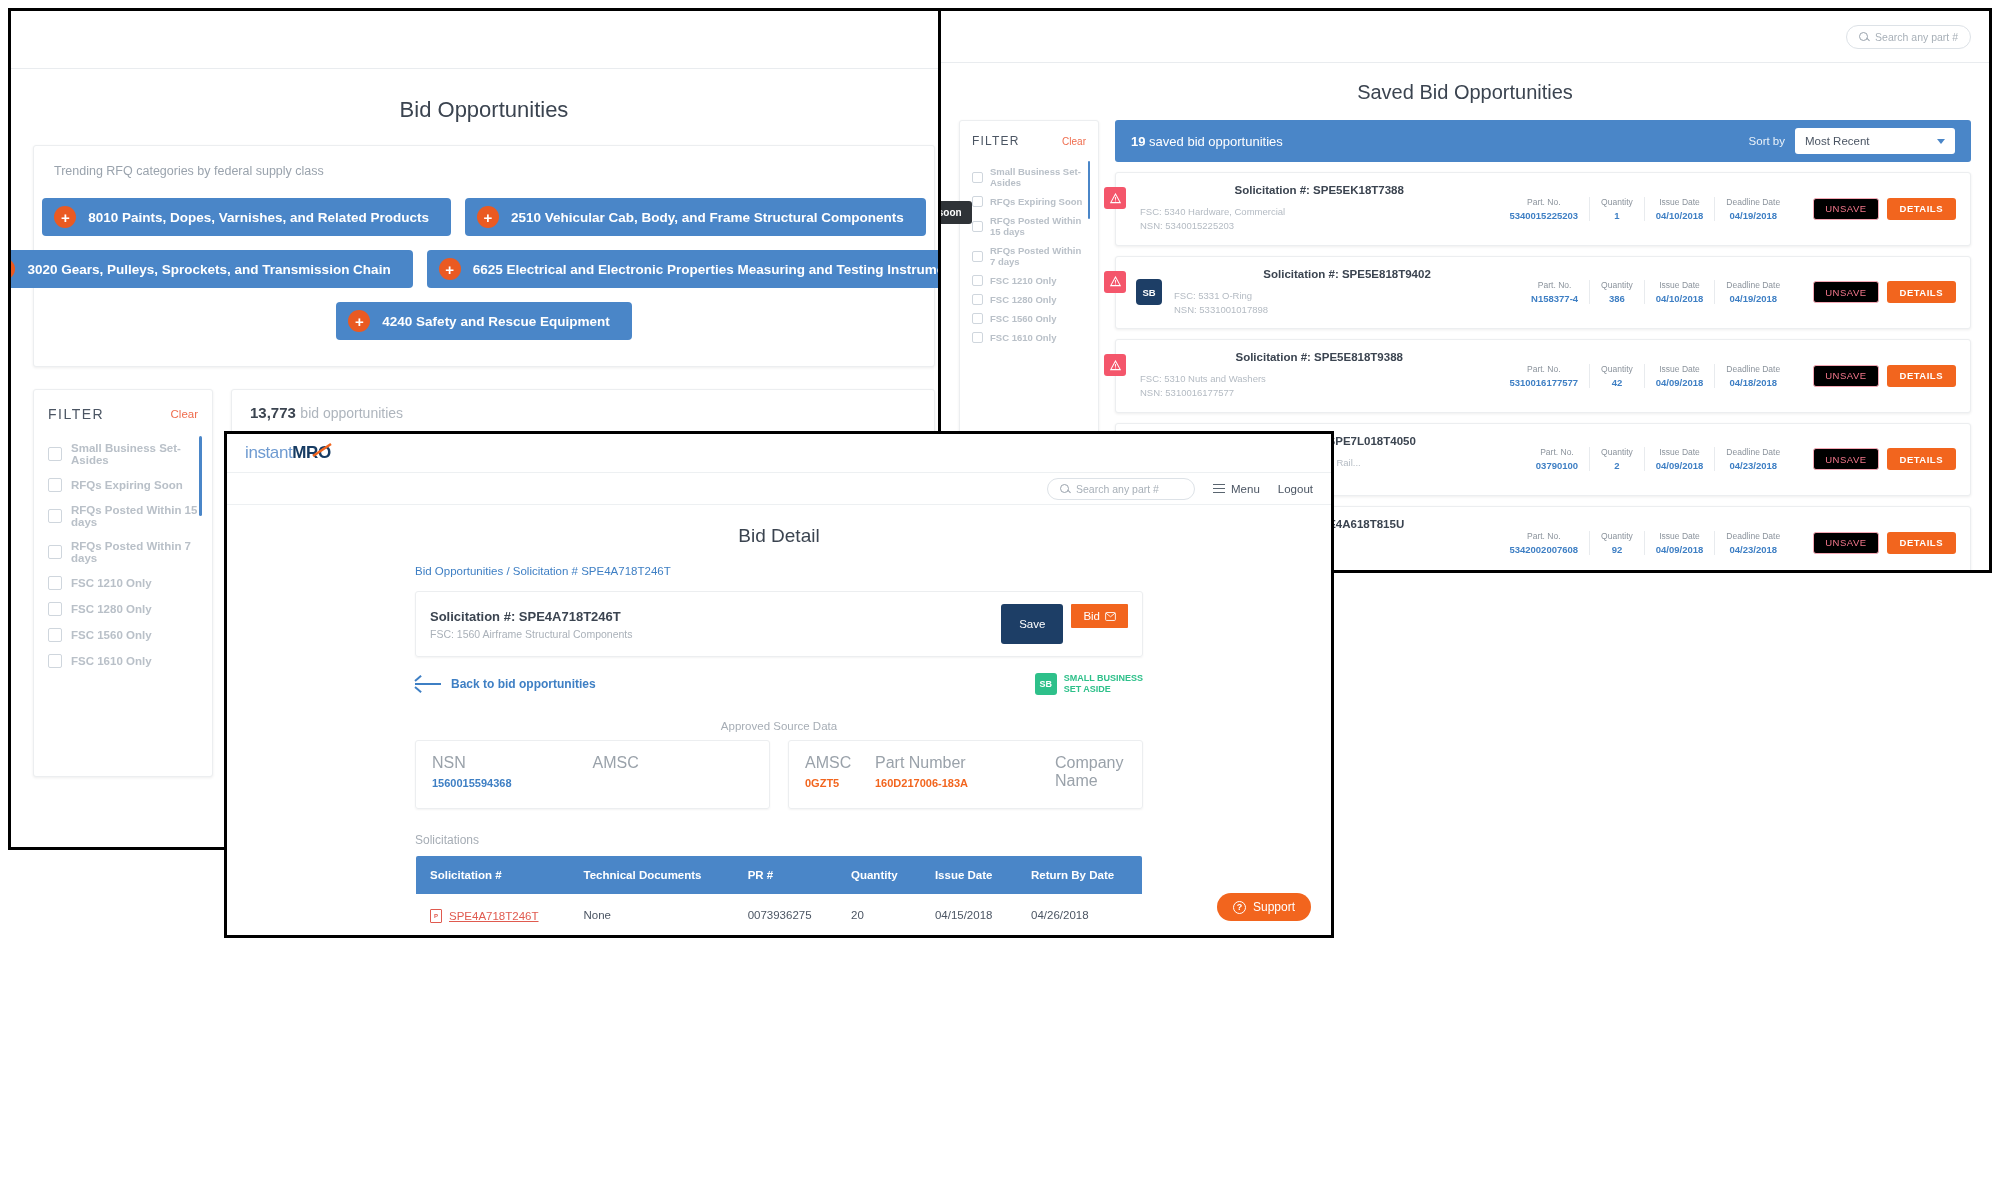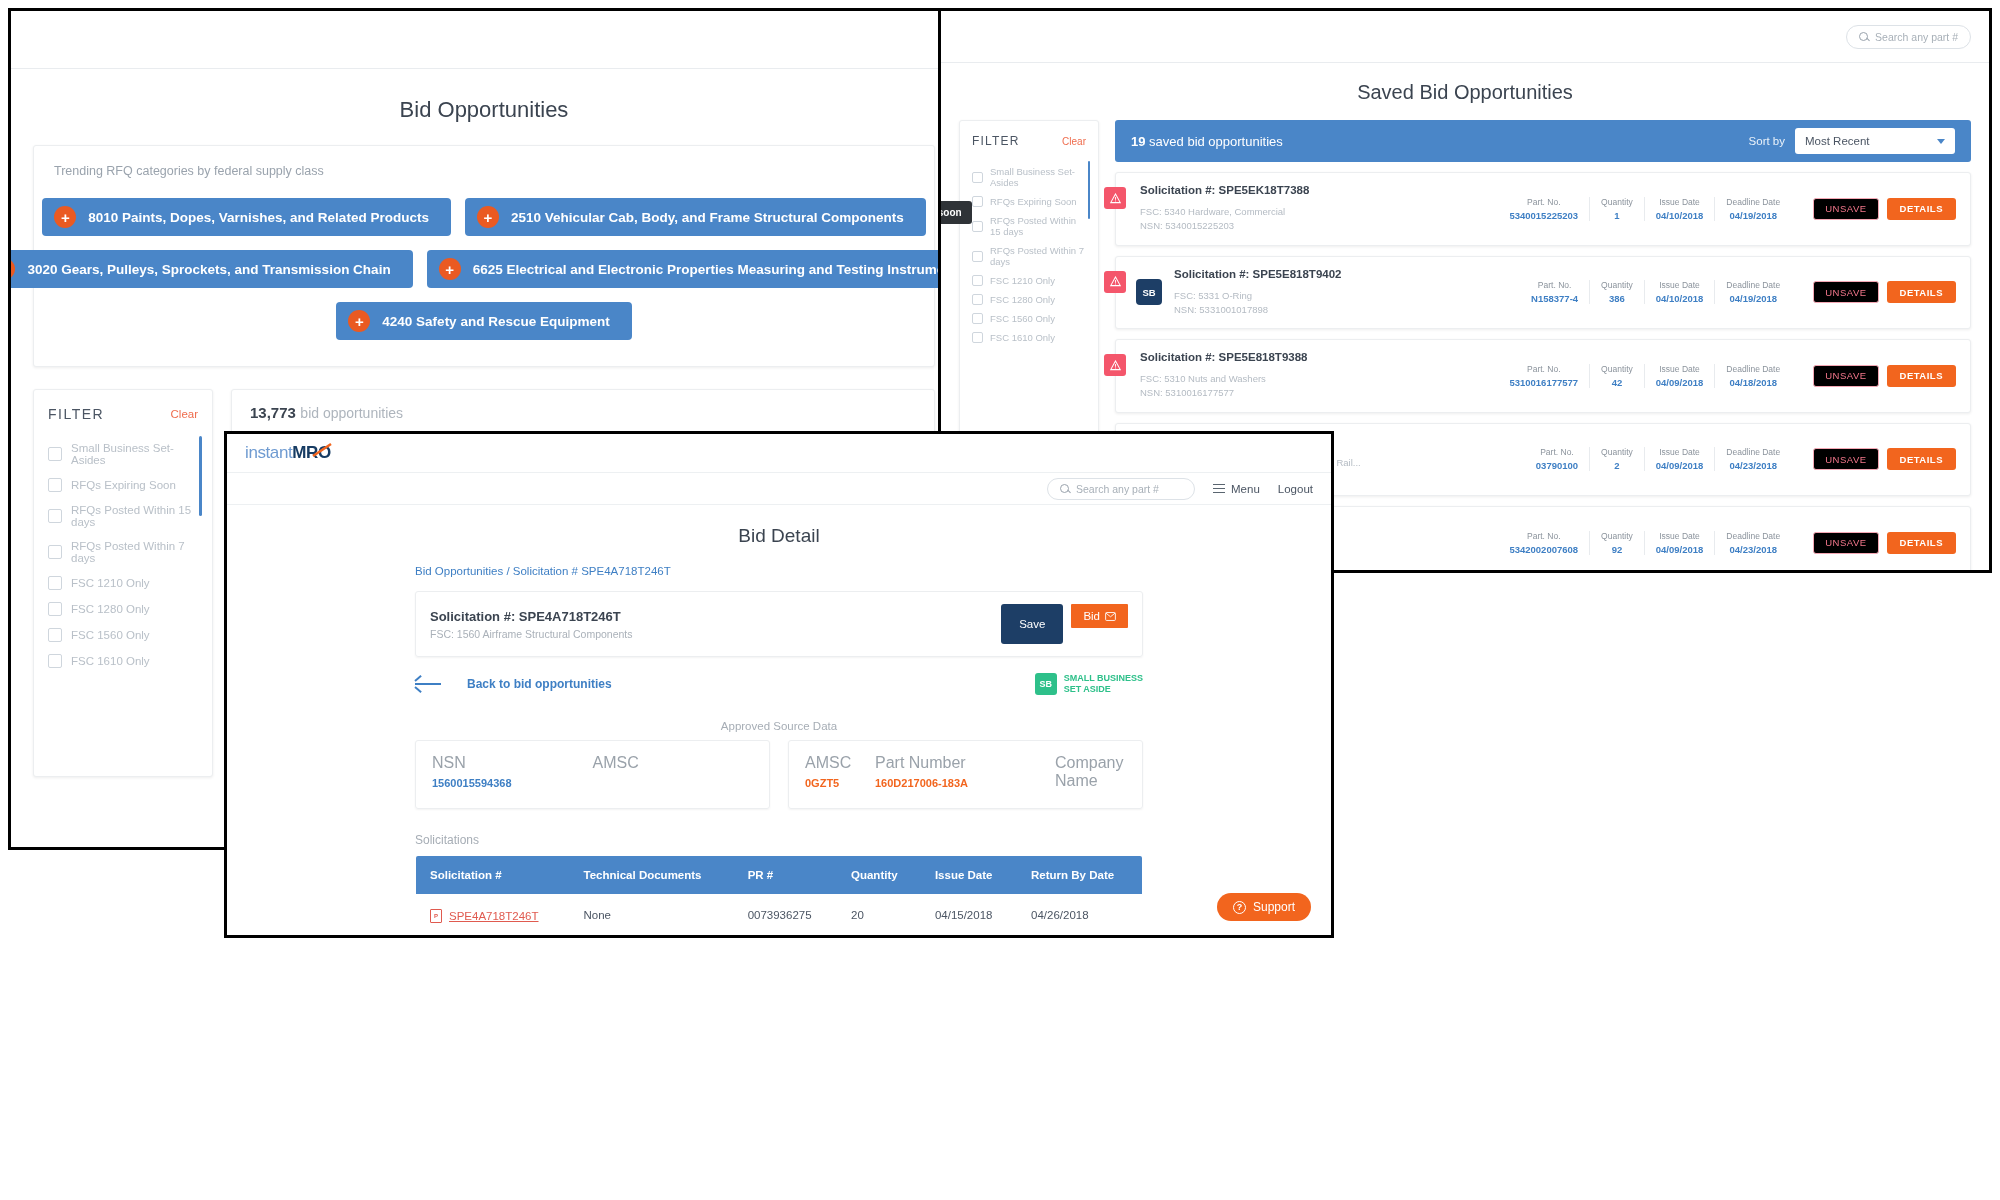--- a/index.html
+++ b/index.html
@@ -32,29 +32,29 @@
     width:22px;height:22px;border-radius:50%;background:#ea5a22;color:#fff;
     display:flex;align-items:center;justify-content:center;font-size:15px;font-weight:700;flex:0 0 auto;line-height:1;
   }
   .cols { display:flex; gap:18px; margin-top:22px; }
   .filter-card { width:180px; flex:0 0 180px; padding:16px 14px 18px; position:relative; }
   .filter-head { display:flex; justify-content:space-between; align-items:center; margin-bottom:14px; }
   .filter-title { font-size:14px; letter-spacing:1.5px; color:#4b5563; }
   .filter-clear { font-size:11.5px; color:#ef6c4d; }
   .filter-item { display:flex; align-items:center; gap:9px; padding:6px 0; }
   .cbx { width:14px;height:14px;border:1px solid #cfd6dd;border-radius:2px;background:#fff;flex:0 0 auto; }
-  .filter-text { font-size:11.5px; color:#b9c0c8; }
+  .filter-text { font-size:11.5px; color:#b9c0c8;font-weight:bold; }
   .filter-scroll { position:absolute; right:10px; top:46px; width:3px; height:80px; background:#4a86c8; border-radius:2px; }
   .results-col { flex:1; min-width:0; }
   .count-card { padding:14px 18px; margin-bottom:14px; }
   .count-card b { font-size:15px; color:#3b4450; }
   .count-card span { font-size:14px; color:#aeb5bd; }
   .bid-row { padding:16px 18px; margin-bottom:12px; display:flex; align-items:flex-start; }
   .bid-left { flex:1; min-width:0; }
-  .sol-title { font-size:12.5px; font-weight:700; color:#3b4450; margin-bottom:12px; }
+  .sol-title { font-size:12.5px; font-weight:700; color:#3b4450; margin-bottom:12px;text-align:center; }
   .sol-sub { font-size:10.5px; color:#b4bbc3; line-height:1.5; }
   .meta-grid { display:flex; align-items:center; }
   .meta-cell { padding:0 11px; border-left:1px solid #e8ebee; text-align:center; }
   .meta-cell:first-child { border-left:none; }
   .meta-lbl { font-size:9.5px; color:#8b939c; margin-bottom:3px; white-space:nowrap; }
   .meta-val { font-size:10.5px; color:#3e7fc4; font-weight:700; white-space:nowrap; }
 
   
   #win-saved { left:938px; top:8px; width:1054px; height:565px; z-index:2; }
   .w2-topbar { height:52px; border-bottom:1px solid #e9ecef; display:flex; align-items:center; justify-content:flex-end; padding:0 18px; }
@@ -141,21 +141,21 @@
   .sol-card { border:1px solid #eceef0; border-radius:3px; box-shadow:0 1px 2px rgba(0,0,0,.05);
               padding:12px 14px; display:flex; justify-content:space-between; align-items:center; }
   .sol-card h3 { margin:0 0 4px; font-size:13px; color:#3b4450; font-weight:700; }
   .sol-card p { margin:0; font-size:10.5px; color:#aab1b9; }
   .sc-actions { display:flex; gap:8px; }
   .btn-save { background:#1d3e66; color:#fff; border-radius:3px; height:40px; padding:0 18px;
               font-size:11.5px; display:flex; align-items:center; }
   .btn-bid { background:#f2651e; color:#fff; border-radius:1px; height:24px; padding:0 12px;
              font-size:11.5px; display:flex; align-items:center; gap:5px; }
   .backrow { display:flex; align-items:center; justify-content:space-between; margin-top:16px; }
-  .backlink { display:flex; align-items:center; gap:26px; font-size:12px; color:#3e7fc4; font-weight:700; }
+  .backlink { display:flex; align-items:center; gap:10px; font-size:12px; color:#3e7fc4; font-weight:700; }
   .arr { width:26px;height:2px;background:#3e7fc4;position:relative; }
   .arr:before { content:""; position:absolute; left:0; top:-3px; width:8px;height:2px;background:#3e7fc4;transform:rotate(-40deg);transform-origin:left center; }
   .arr:after  { content:""; position:absolute; left:0; top:3px;  width:8px;height:2px;background:#3e7fc4;transform:rotate(40deg);transform-origin:left center; }
   .sbset { display:flex; align-items:center; gap:7px; }
   .sbset .bdg { width:22px;height:22px;border-radius:3px;background:#2ec08a;color:#fff;
                 display:flex;align-items:center;justify-content:center;font-size:9px;font-weight:700; }
   .sbset .txt { font-size:9px; color:#2ec08a; font-weight:700; line-height:1.25; }
   .asd-title { text-align:center; font-size:11.5px; color:#a6adb5; margin:24px 0 8px; }
   .asd-cards { display:flex; gap:18px; }
   .asd-card { flex:1; border:1px solid #eceef0; border-radius:3px; box-shadow:0 1px 2px rgba(0,0,0,.05);

